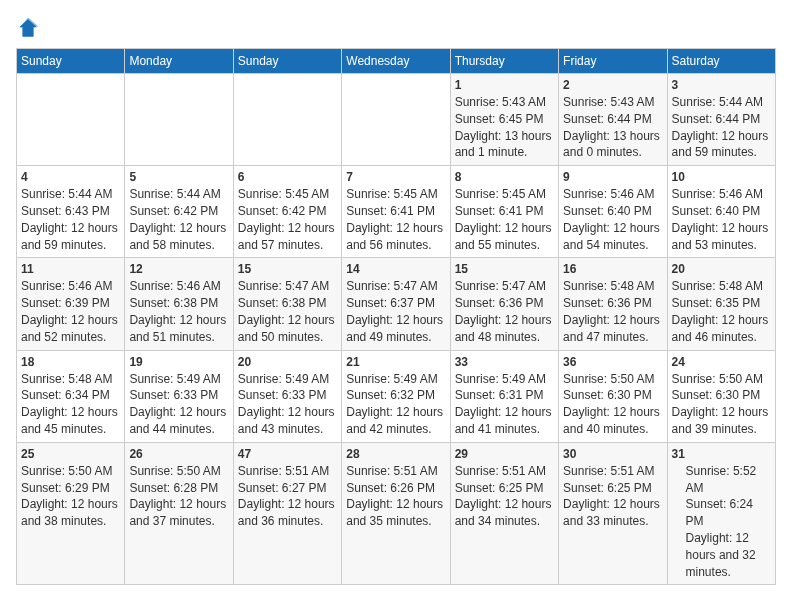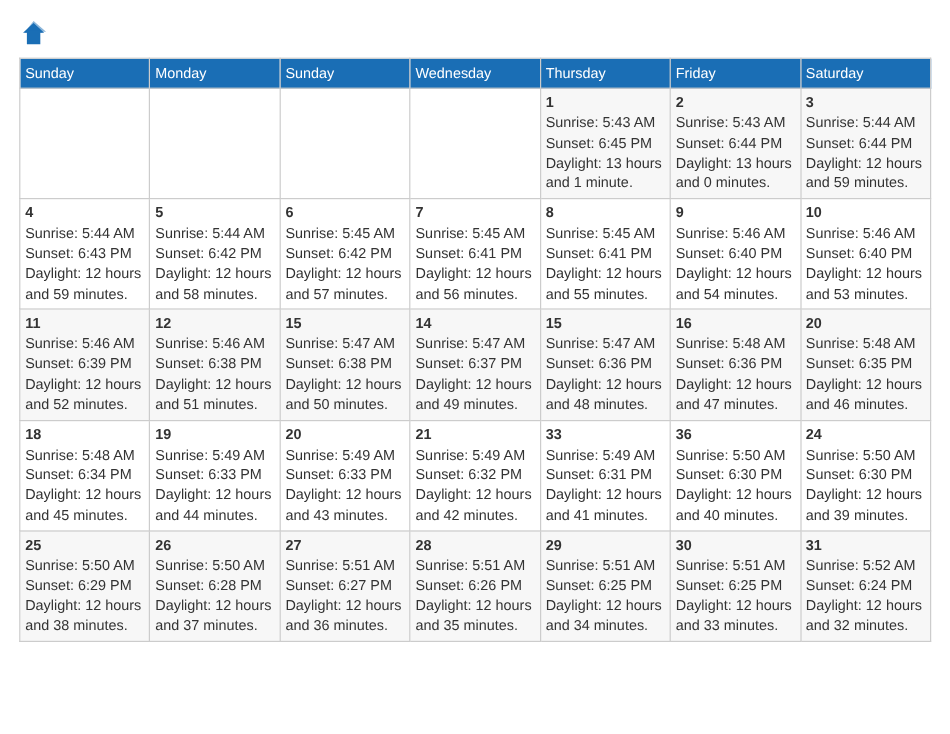--- a/index.html
+++ b/index.html
@@ -280,21 +280,21 @@
 Sunset: 6:29 PM
 Daylight: 12 hours and 38 minutes.</div>
         </td>
         <td>
           <div class="day-number">26</div>
           <div class="day-info" style="white-space: pre-line;">Sunrise: 5:50 AM
 Sunset: 6:28 PM
 Daylight: 12 hours and 37 minutes.</div>
         </td>
         <td>
-          <div class="day-number">27</div>
+          <div class="day-number">47</div>
           <div class="day-info" style="white-space: pre-line;">Sunrise: 5:51 AM
 Sunset: 6:27 PM
 Daylight: 12 hours and 36 minutes.</div>
         </td>
         <td>
           <div class="day-number">28</div>
           <div class="day-info" style="white-space: pre-line;">Sunrise: 5:51 AM
 Sunset: 6:26 PM
 Daylight: 12 hours and 35 minutes.</div>
         </td>
@@ -305,19 +305,19 @@
 Daylight: 12 hours and 34 minutes.</div>
         </td>
         <td>
           <div class="day-number">30</div>
           <div class="day-info" style="white-space: pre-line;">Sunrise: 5:51 AM
 Sunset: 6:25 PM
 Daylight: 12 hours and 33 minutes.</div>
         </td>
         <td>
           <div class="day-number">31</div>
-          <div class="day-info" style="white-space: pre-line;">Sunrise: 5:52 AM
+          <div class="day-info" style="white-space: pre-line; margin-left: 14px;">Sunrise: 5:52 AM
 Sunset: 6:24 PM
 Daylight: 12 hours and 32 minutes.</div>
         </td>
       </tr>
     </tbody>
 </table>
 
 </body></html>

